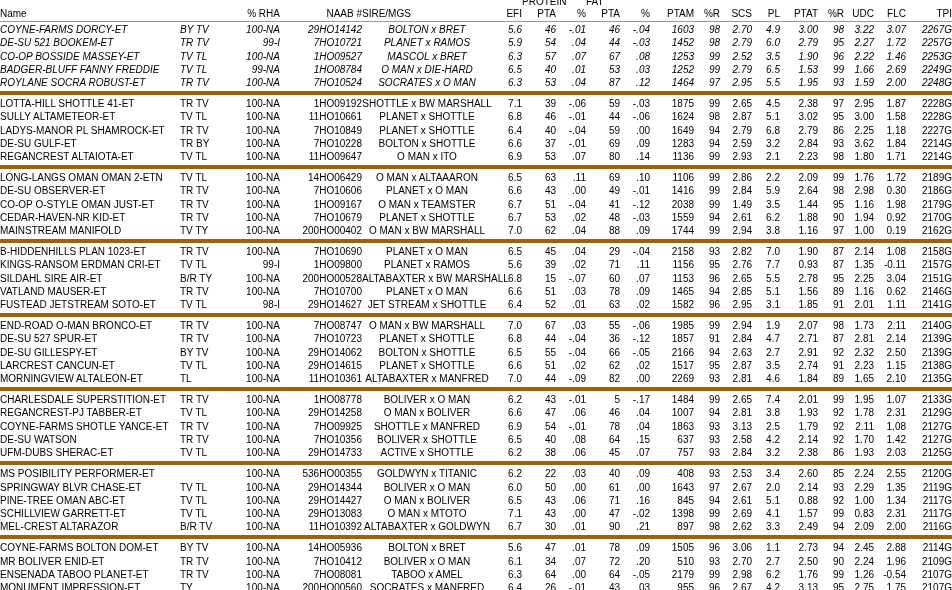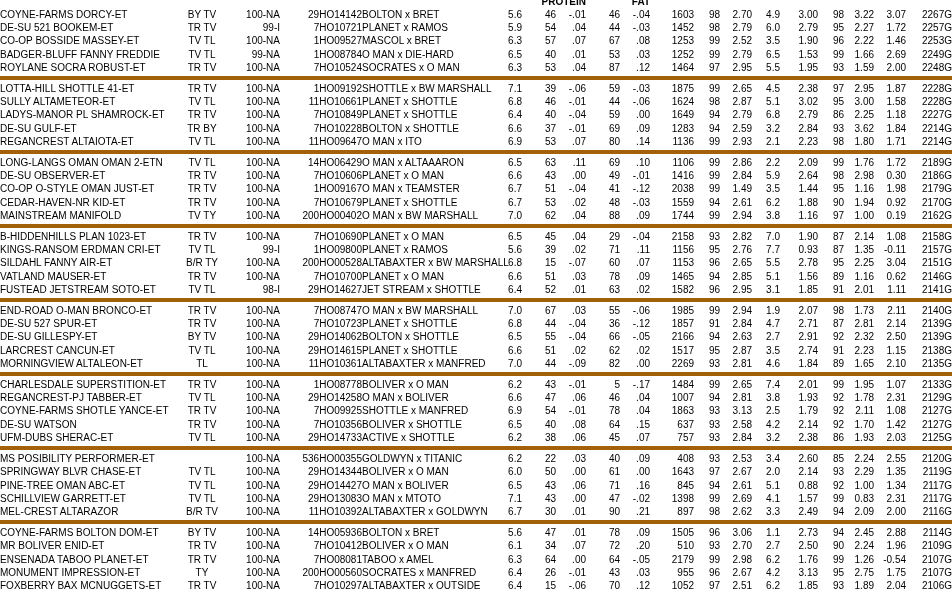--- a/index.html
+++ b/index.html
@@ -11,40 +11,40 @@
   table.rank {
     width: 952px; border-collapse: collapse; table-layout: fixed;
   }
   table.rank th, table.rank td {
     padding: 0; line-height: 13.2px; height: 13.2px;
     white-space: nowrap; overflow: visible;
     font-weight: 400; vertical-align: bottom;
   }
   
   .c0, .c4, th.c0, th.c4 { text-align: left; }
-  .c1, th.c1 { text-align: center; }
+  .c1, th.c1 { text-align: left; }
   .c2, .c3, .c5, .c6, .c7, .c8, .c9, .c10, .c11, .c12, .c13, .c14, .c15, .c16, .c17, .c18,
   th.c2, th.c3, th.c5, th.c6, th.c7, th.c8, th.c9, th.c10, th.c11, th.c12, th.c13,
   th.c14, th.c15, th.c16, th.c17, th.c18 { text-align: right; }
   .c0 { padding-left: 4px; }
   .c1 { padding-left: 12px; }
-  .c4 { padding-left: 10px; }
+  .c4 { padding-left: 10px; text-align: center; }
   .c18 { padding-right: 2px; }
 
   
   tr.grouphead th { border: none; height: 7px; }
-  .clip { height: 7px; overflow: hidden; text-align: right; font-weight: bold; }
+  .clip { height: 7px; overflow: hidden; text-align: left; }
   .clip span { display: block; margin-top: -5px; }
 
   
   tr.colhead th { border-bottom: 1px solid #999; padding-bottom: 1px; }
 
   
   tbody.grp { border-top: 4px solid #a16207; }
-  tbody.grp:first-of-type { border-top: none; }
+  tbody.grp:first-of-type { border-top: none; font-style: italic; }
   tbody.grp tr:first-child td { padding-top: 2px; }
   tbody.grp tr:last-child td { padding-bottom: 2px; }
   tbody.grp:first-of-type tr:first-child td { padding-top: 1px; }
 </style>
 </head>
 <body>
 
 <div class="page">
   <table class="rank">
     <colgroup>
@@ -76,20 +76,41 @@
               <span>PROTEIN</span>
             </div>
         </th>
         <th colspan="2">
           <div class="clip">
               <span>FAT</span>
             </div>
         </th>
         <th colspan="9"></th>
       </tr>
+      <tr class="colhead">
+        <th class="c0">Name</th>
+        <th class="c1"></th>
+        <th class="c2">% RHA</th>
+        <th class="c3">NAAB #</th>
+        <th class="c4">SIRE/MGS</th>
+        <th class="c5">EFI</th>
+        <th class="c6">PTA</th>
+        <th class="c7">%</th>
+        <th class="c8">PTA</th>
+        <th class="c9">%</th>
+        <th class="c10">PTAM</th>
+        <th class="c11">%R</th>
+        <th class="c12">SCS</th>
+        <th class="c13">PL</th>
+        <th class="c14">PTAT</th>
+        <th class="c15">%R</th>
+        <th class="c16">UDC</th>
+        <th class="c17">FLC</th>
+        <th class="c18">TPI</th>
+      </tr>
     </thead>
   <tbody class="grp">
         <tr>
           <td class="c0">COYNE-FARMS DORCY-ET</td>
           <td class="c1">BY TV</td>
           <td class="c2">100-NA</td>
           <td class="c3">29HO14142</td>
           <td class="c4">BOLTON x BRET</td>
           <td class="c5">5.6</td>
           <td class="c6">46</td>
@@ -442,21 +463,21 @@
           <td class="c11">95</td>
           <td class="c12">2.76</td>
           <td class="c13">7.7</td>
           <td class="c14">0.93</td>
           <td class="c15">87</td>
           <td class="c16">1.35</td>
           <td class="c17">-0.11</td>
           <td class="c18">2157G</td>
         </tr>
         <tr>
-          <td class="c0">SILDAHL FANNY AIR-ET</td>
+          <td class="c0">SILDAHL SIRE AIR-ET</td>
           <td class="c1">B/R TY</td>
           <td class="c2">100-NA</td>
           <td class="c3">200HO00528</td>
           <td class="c4">ALTABAXTER x BW MARSHALL</td>
           <td class="c5">6.8</td>
           <td class="c6">15</td>
           <td class="c7">-.07</td>
           <td class="c8">60</td>
           <td class="c9">.07</td>
           <td class="c10">1153</td>

